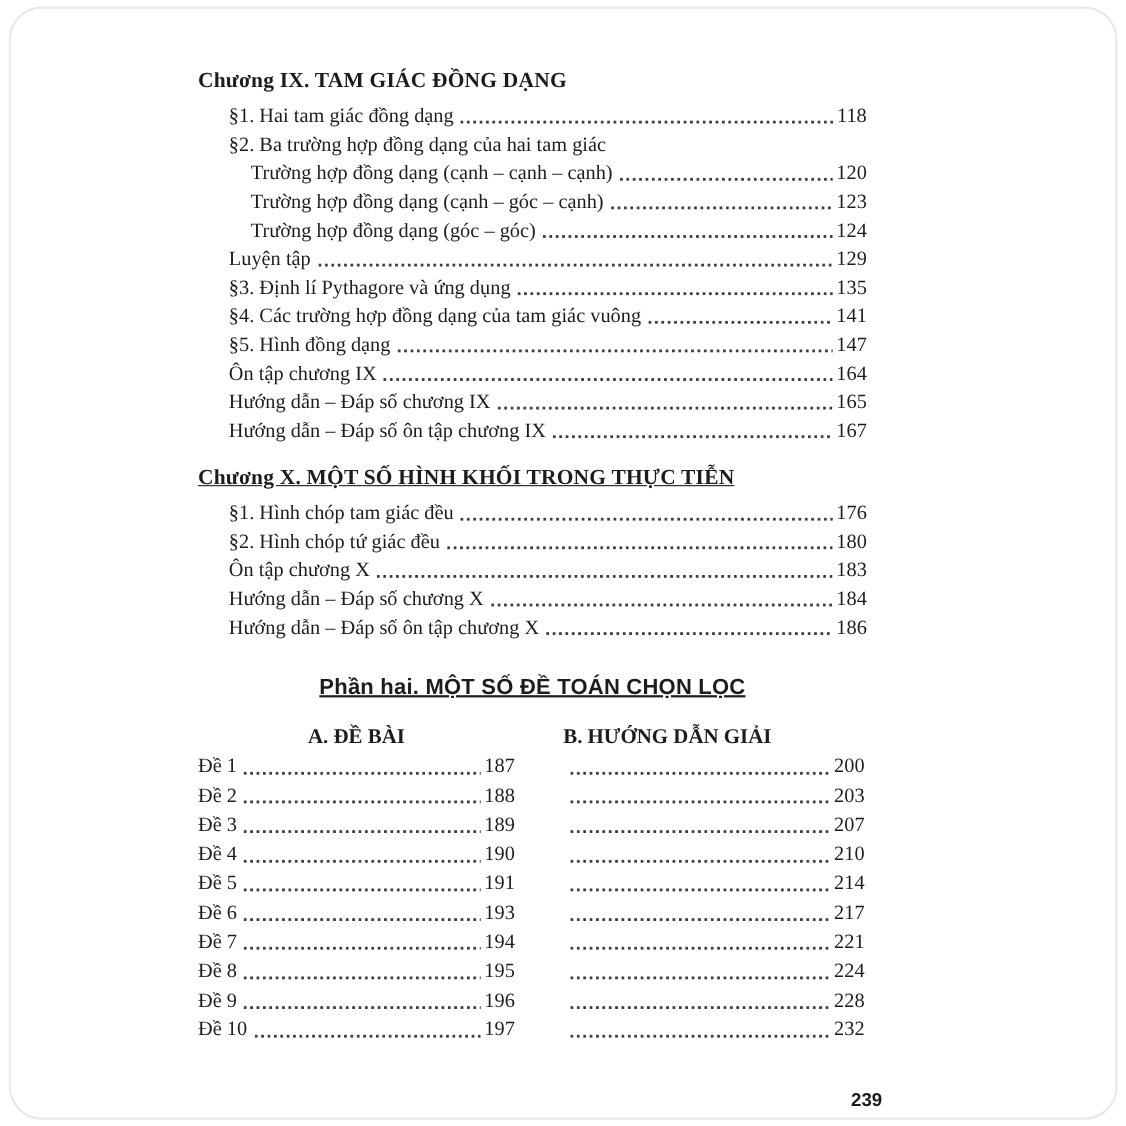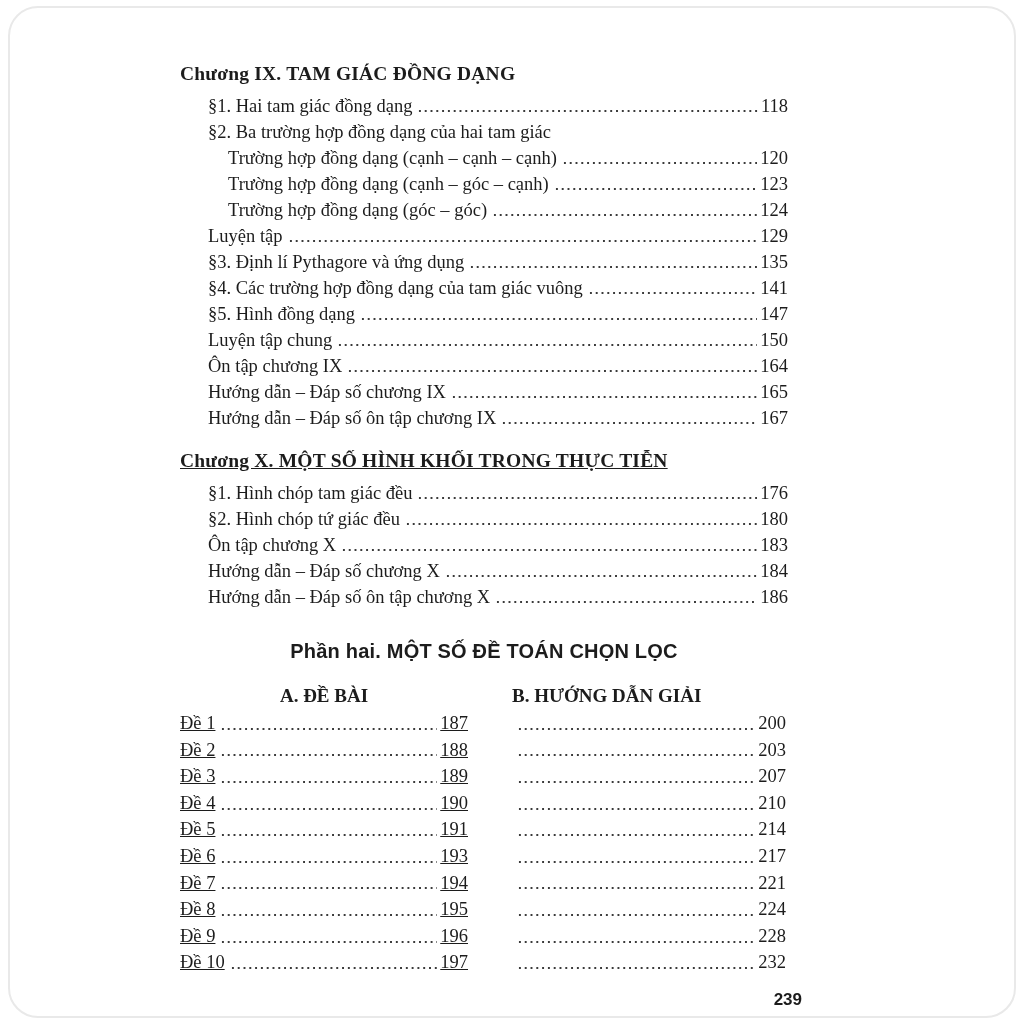--- a/index.html
+++ b/index.html
@@ -30,34 +30,34 @@
     background-image:radial-gradient(circle, #3a3a3a 1.15px, transparent 1.45px);
     background-size:5.8px 5.8px;
     background-repeat:repeat-x;
     background-position:left calc(100% - 5px);
   }
   .ind1{padding-left:28px;}
   .ind2{padding-left:48px;}
   .part-title{
     margin-top:26px;text-align:center;
     font-family:"Liberation Sans", sans-serif;
-    font-weight:bold;font-size:20px;line-height:30px;letter-spacing:.2px;
+    font-weight:bold;font-size:20px;line-height:30px;letter-spacing:.2px;text-decoration:underline;
   }
   .de-headers{
     display:flex;margin-top:16px;line-height:28px;
   }
   .de-headers .hleft{
     width:288px;text-align:center;font-weight:bold;font-size:19px;
   }
   .de-headers .hgap{width:44px;}
   .de-headers .hright{
     width:274px;font-weight:bold;font-size:19px;
   }
   .de-row{display:flex;height:26.6px;font-size:18.5px;}
-  .de-left{width:288px;display:flex;align-items:flex-end;text-decoration:underline;}
+  .de-left{width:288px;display:flex;align-items:flex-end;}
   .de-gap{width:44px;}
   .de-right{width:274px;display:flex;align-items:flex-end;}
   .de-row .lbl,.de-row .pg{line-height:26.6px;white-space:nowrap;}
   .de-row .leader{height:26.6px;}
   .folio{
     position:absolute;right:222px;bottom:14px;
     font-family:"Liberation Sans", sans-serif;
     font-weight:bold;font-size:17px;
   }
 </style>
@@ -107,25 +107,20 @@
     <span class="lbl">§4. Các trường hợp đồng dạng của tam giác vuông</span>
     <div class="leader"></div>
     <span class="pg">141</span>
   </div>
   <div class="toc-row ind1">
     <span class="lbl">§5. Hình đồng dạng</span>
     <div class="leader"></div>
     <span class="pg">147</span>
   </div>
   <div class="toc-row ind1">
-    <span class="lbl">Luyện tập chung</span>
-    <div class="leader"></div>
-    <span class="pg">150</span>
-  </div>
-  <div class="toc-row ind1">
     <span class="lbl">Ôn tập chương IX</span>
     <div class="leader"></div>
     <span class="pg">164</span>
   </div>
   <div class="toc-row ind1">
     <span class="lbl">Hướng dẫn – Đáp số chương IX</span>
     <div class="leader"></div>
     <span class="pg">165</span>
   </div>
   <div class="toc-row ind1">

